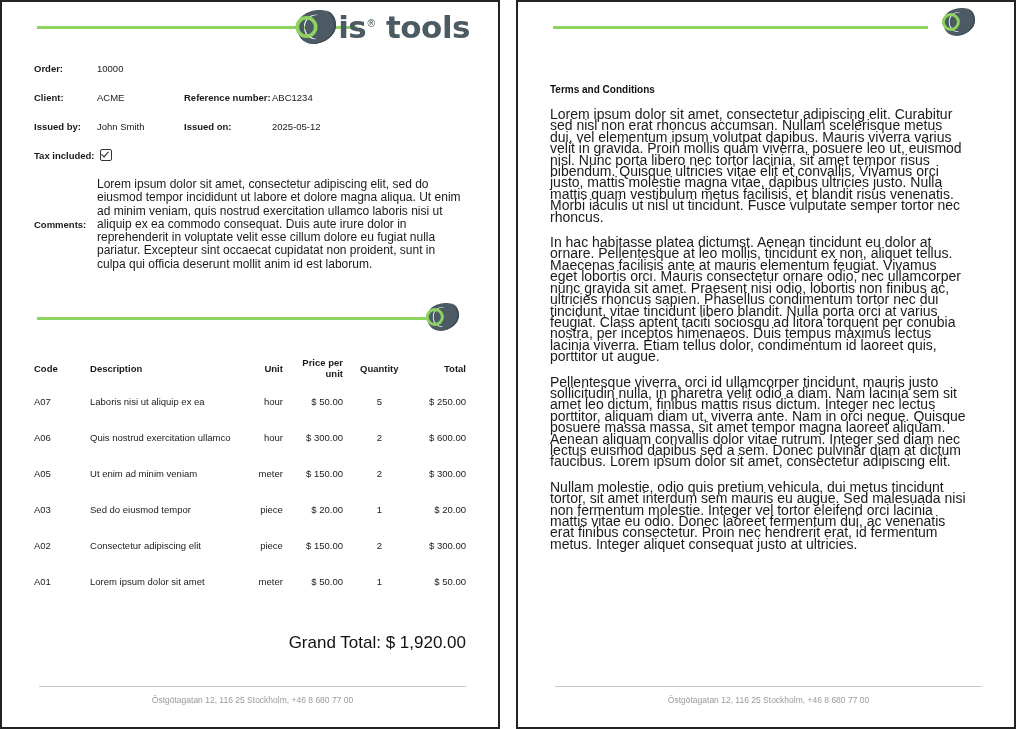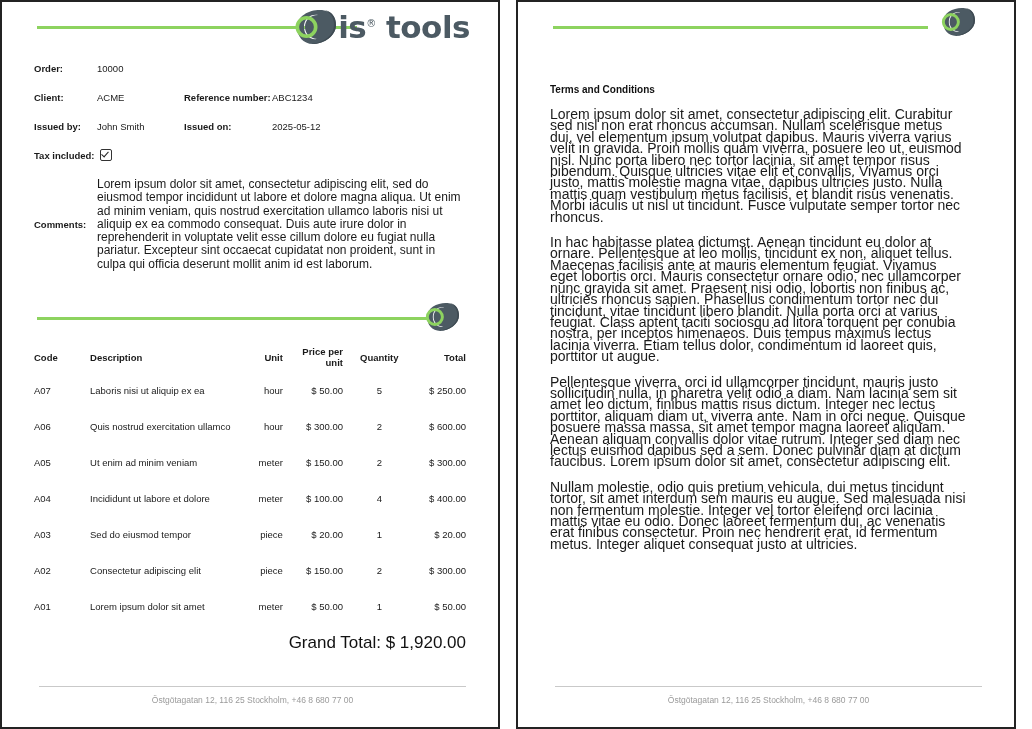--- a/index.html
+++ b/index.html
@@ -161,21 +161,21 @@
     right: -6px;
     top: 0px;
   }
 
   
   table.items {
     width: 100%;
     border-collapse: collapse;
     font-size: 9.5px;
     color: #1a1a1a;
-    margin-top: 7px;
+    margin-top: 18px;
   }
   table.items th {
     font-weight: bold;
     padding: 0 0 17px 0;
     font-size: 9.5px;
   }
   table.items td {
     padding: 0 0 25px 0;
     vertical-align: top;
   }
@@ -321,28 +321,20 @@
             </tr>
             <tr>
               <td class="c-code">A05</td>
               <td class="c-desc">Ut enim ad minim veniam</td>
               <td class="c-unit">meter</td>
               <td class="c-price">$ 150.00</td>
               <td class="c-qty">2</td>
               <td class="c-total">$ 300.00</td>
             </tr>
             <tr>
-              <td class="c-code">A04</td>
-              <td class="c-desc">Incididunt ut labore et dolore</td>
-              <td class="c-unit">meter</td>
-              <td class="c-price">$ 100.00</td>
-              <td class="c-qty">4</td>
-              <td class="c-total">$ 400.00</td>
-            </tr>
-            <tr>
               <td class="c-code">A03</td>
               <td class="c-desc">Sed do eiusmod tempor</td>
               <td class="c-unit">piece</td>
               <td class="c-price">$ 20.00</td>
               <td class="c-qty">1</td>
               <td class="c-total">$ 20.00</td>
             </tr>
             <tr>
               <td class="c-code">A02</td>
               <td class="c-desc">Consectetur adipiscing elit</td>

